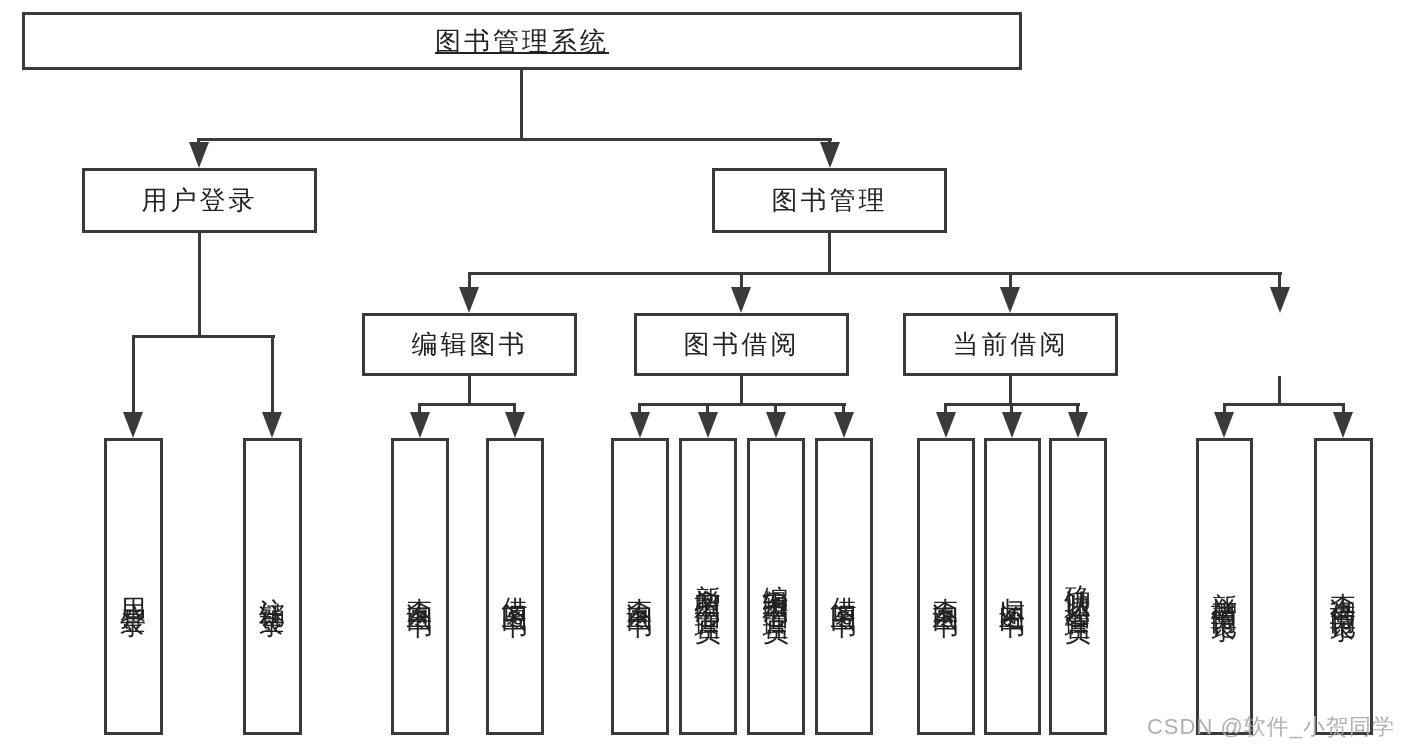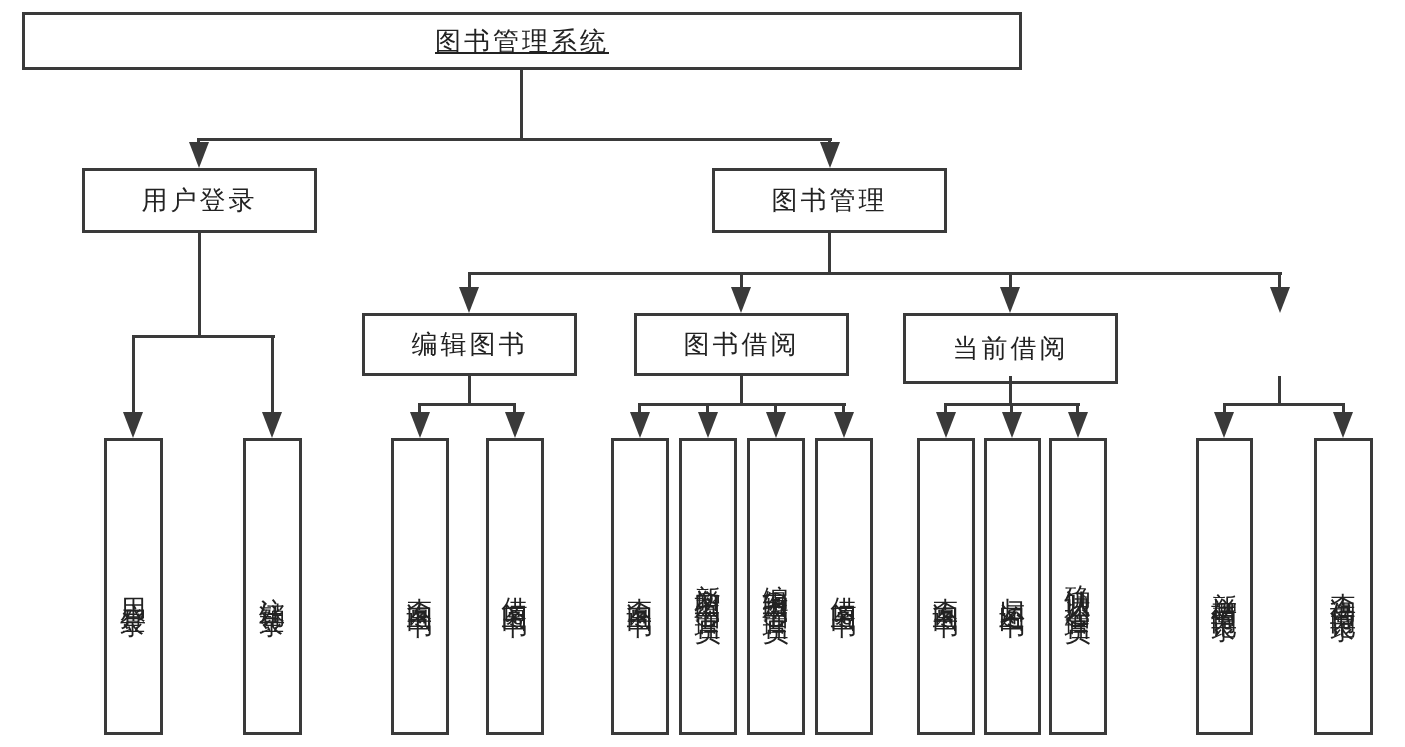--- a/index.html
+++ b/index.html
@@ -37,21 +37,21 @@
 
 <div class="canvas">
 
   <div class="b" style="left:22px;top:12px;width:1000px;height:58px;text-decoration:underline;">图书管理系统</div>
 
   <div class="b" style="left:82px;top:168px;width:235px;height:65px;">用户登录</div>
   <div class="b" style="left:712px;top:168px;width:235px;height:65px;">图书管理</div>
 
   <div class="b" style="left:362px;top:313px;width:215px;height:63px;">编辑图书</div>
   <div class="b" style="left:634px;top:313px;width:215px;height:63px;">图书借阅</div>
-  <div class="b" style="left:903px;top:313px;width:215px;height:71px;text-align:center;">当前借阅</div>
+  <div class="b" style="left:903px;top:313px;width:215px;height:63px;text-align:center;">当前借阅</div>
 
   <div class="b v" style="left:104px;top:438px;width:59px;height:297px;">用户登录</div>
   <div class="b v" style="left:243px;top:438px;width:59px;height:297px;">注销登录</div>
 
   <div class="b v" style="left:391px;top:438px;width:58px;height:297px;">查询图书</div>
   <div class="b v" style="left:486px;top:438px;width:58px;height:297px;">借阅图书</div>
 
   <div class="b v" style="left:611px;top:438px;width:58px;height:297px;">查询图书</div>
   <div class="b v" style="left:679px;top:438px;width:58px;height:297px;">新增图书（管理员）</div>
   <div class="b v" style="left:747px;top:438px;width:58px;height:297px;">编辑图书（管理员）</div>
@@ -116,14 +116,15 @@
   <div class="ln" style="left:1076px;top:403px;width:3px;height:12px;"></div>
   <div class="ar" style="left:1068px;top:412px;"></div>
 
   <div class="ln" style="left:1278px;top:376px;width:3px;height:29px;"></div>
   <div class="ln" style="left:1223px;top:403px;width:122px;height:3px;"></div>
   <div class="ln" style="left:1223px;top:403px;width:3px;height:12px;"></div>
   <div class="ar" style="left:1214px;top:412px;"></div>
   <div class="ln" style="left:1342px;top:403px;width:3px;height:12px;"></div>
   <div class="ar" style="left:1333px;top:412px;"></div>
 
+  <div class="wm">CSDN @软件_小贺同学</div>
 
 </div>
 
 </body></html>

